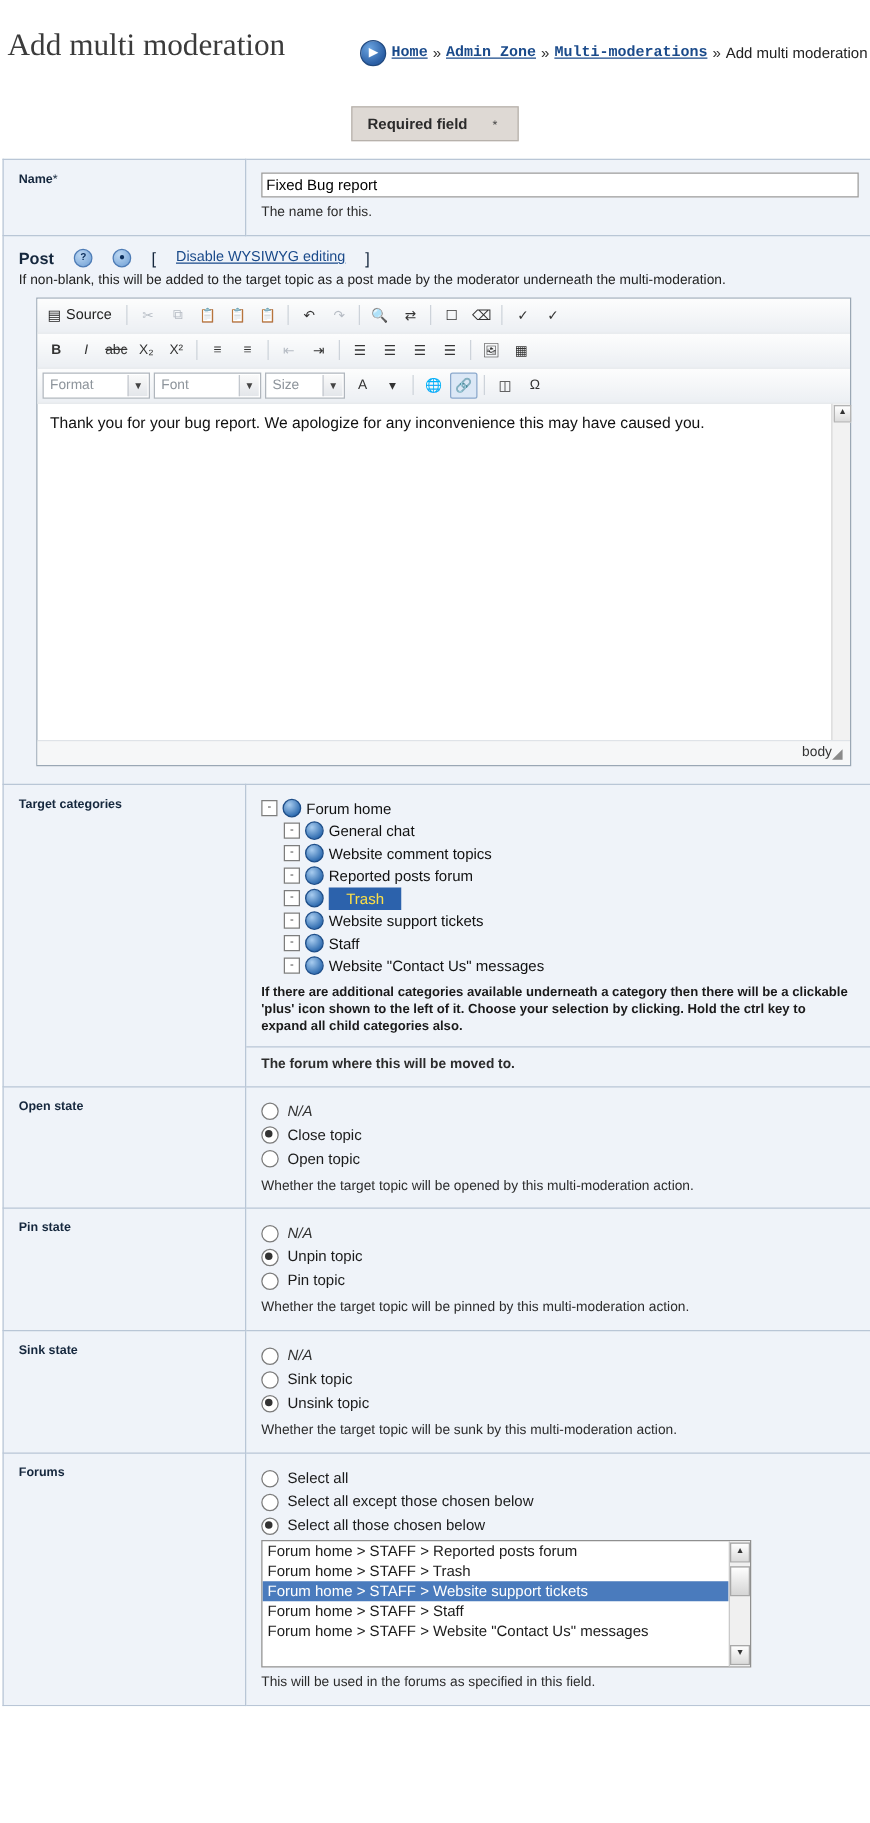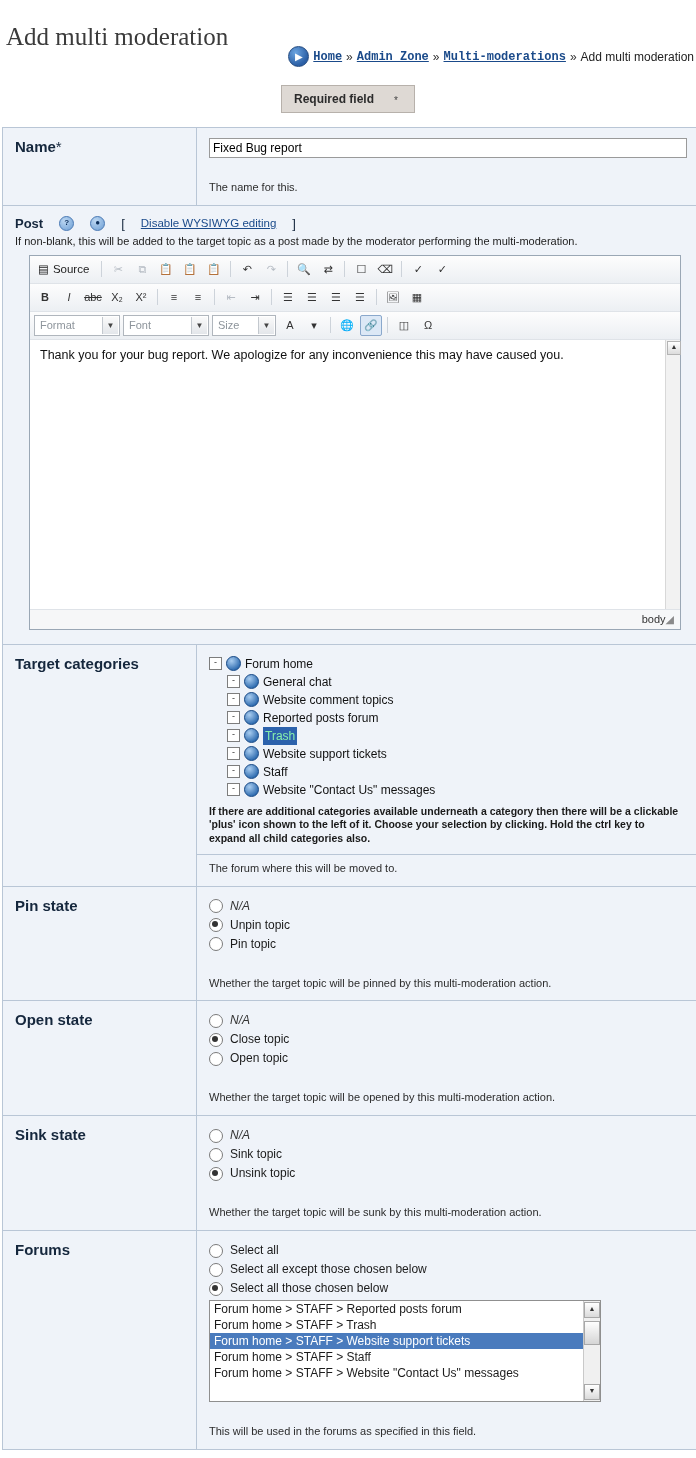--- a/index.html
+++ b/index.html
@@ -6,21 +6,21 @@
   body{
     width:696px;
     background:#ffffff;
     font-family:"Liberation Sans", sans-serif;
     font-size:12px;
     color:#1b1b1b;
   }
   
   .page-header{
     display:flex;
-    align-items:flex-end;
+    align-items:center;
     padding:6px 2px 4px 6px;
     gap:6px;
   }
   .page-title{
     font-family:"Liberation Serif", serif;
     font-size:25px;
     color:#3b3b3b;
     line-height:1.1;
     white-space:nowrap;
     font-weight:normal;
@@ -73,29 +73,29 @@
   }
   .form-table td{
     border:1px solid #b9c6d6;
     vertical-align:top;
     padding:10px 10px 10px 12px;
     background:#eff3f9;
   }
   .lbl-cell{
     width:190px;
     font-weight:bold;
-    font-size:15px;
+    font-size:10px;
     color:#15273d;
     background:#eef2f8;
   }
   .val-cell{background:#eff3f9;}
   .helptext{
     font-size:11px;
     color:#2c2c2c;
-    margin-top:22px;
+    margin-top:5px;
     line-height:1.35;
   }
   .full-cell{padding:8px 10px 8px 12px;}
 
   input.text{
     width:470px;
     padding:2px 3px;
     border:1px solid #9a9a9a;
     font-family:"Liberation Sans", sans-serif;
     font-size:12px;
@@ -189,26 +189,26 @@
   .tree-row.indent{padding-left:18px;}
   .plus{
     width:11px;height:11px;border:1px solid #7d7d7d;background:#fff;
     font-size:9px;line-height:9px;text-align:center;color:#333;display:inline-block;
   }
   .globe{
     width:13px;height:13px;border-radius:50%;
     background:radial-gradient(circle at 35% 30%,#a9cdf0,#2f6cb0 75%);
     border:1px solid #1d4d88;display:inline-block;
   }
-  .sel{background:#2c62ac;color:#86efac;padding:0 2px;}
+  .sel{background:#2c62ac;color:#fde047;padding:0 14px;}
   .tree-note{
     font-size:10.5px;color:#1a1a1a;line-height:1.3;margin-top:6px;
     max-width:470px;font-weight:bold;
   }
-  .tree-sep{border-top:1px solid #b9c6d6;margin:8px -10px 0 -12px;padding:6px 0 0 12px;}
+  .tree-sep{border-top:1px solid #b9c6d6;margin:8px -10px 0 -12px;padding:6px 0 0 12px;font-weight:bold;}
 
   
   .radio-row{display:flex;align-items:center;gap:7px;line-height:19px;font-size:12px;}
   .radio{
     width:12px;height:12px;border-radius:50%;
     border:1px solid #7b7b7b;background:#fff;display:inline-block;position:relative;
   }
   .radio.checked::after{
     content:"";position:absolute;left:2px;top:2px;width:6px;height:6px;border-radius:50%;
     background:#333;
@@ -277,21 +277,21 @@
   <tr>
     <td class="full-cell" colspan="2">
       <div class="post-label-line">
         <span>Post</span>
         <span class="mini-ico">?</span>
         <span class="mini-ico">●</span>
         <span style="font-weight:normal;">[</span>
             <a href="#">Disable WYSIWYG editing</a>
             <span style="font-weight:normal;">]</span>
       </div>
-      <div class="post-note">If non-blank, this will be added to the target topic as a post made by the moderator performing the multi-moderation.</div>
+      <div class="post-note">If non-blank, this will be added to the target topic as a post made by the moderator underneath the multi-moderation.</div>
 
       <div class="editor">
 
         <div class="tb-row">
           <span class="tb-source">
             <span>▤</span>
             <span>Source</span>
           </span>
           <span class="tb-sep"></span>
           <span class="tb-btn tb-dim">✂</span>
@@ -424,54 +424,54 @@
         </div>
       </div>
       <div class="tree-note">If there are additional categories available underneath a category then there will be a clickable 'plus' icon shown to the left of it. Choose your selection by clicking. Hold the ctrl key to expand all child categories also.</div>
       <div class="tree-sep">
         <div class="helptext" style="margin-top:0;">The forum where this will be moved to.</div>
       </div>
     </td>
   </tr>
 
   <tr>
+    <td class="lbl-cell">Open state</td>
+    <td class="val-cell">
+      <div class="radio-row">
+        <span class="radio"></span>
+        <span class="italic">N/A</span>
+      </div>
+      <div class="radio-row">
+        <span class="radio checked"></span>
+        <span>Close topic</span>
+      </div>
+      <div class="radio-row">
+        <span class="radio"></span>
+        <span>Open topic</span>
+      </div>
+      <div class="helptext">Whether the target topic will be opened by this multi-moderation action.</div>
+    </td>
+  </tr>
+
+  <tr>
     <td class="lbl-cell">Pin state</td>
     <td class="val-cell">
       <div class="radio-row">
         <span class="radio"></span>
         <span class="italic">N/A</span>
       </div>
       <div class="radio-row">
         <span class="radio checked"></span>
         <span>Unpin topic</span>
       </div>
       <div class="radio-row">
         <span class="radio"></span>
         <span>Pin topic</span>
       </div>
       <div class="helptext">Whether the target topic will be pinned by this multi-moderation action.</div>
-    </td>
-  </tr>
-
-  <tr>
-    <td class="lbl-cell">Open state</td>
-    <td class="val-cell">
-      <div class="radio-row">
-        <span class="radio"></span>
-        <span class="italic">N/A</span>
-      </div>
-      <div class="radio-row">
-        <span class="radio checked"></span>
-        <span>Close topic</span>
-      </div>
-      <div class="radio-row">
-        <span class="radio"></span>
-        <span>Open topic</span>
-      </div>
-      <div class="helptext">Whether the target topic will be opened by this multi-moderation action.</div>
     </td>
   </tr>
 
   <tr>
     <td class="lbl-cell">Sink state</td>
     <td class="val-cell">
       <div class="radio-row">
         <span class="radio"></span>
         <span class="italic">N/A</span>
       </div>

